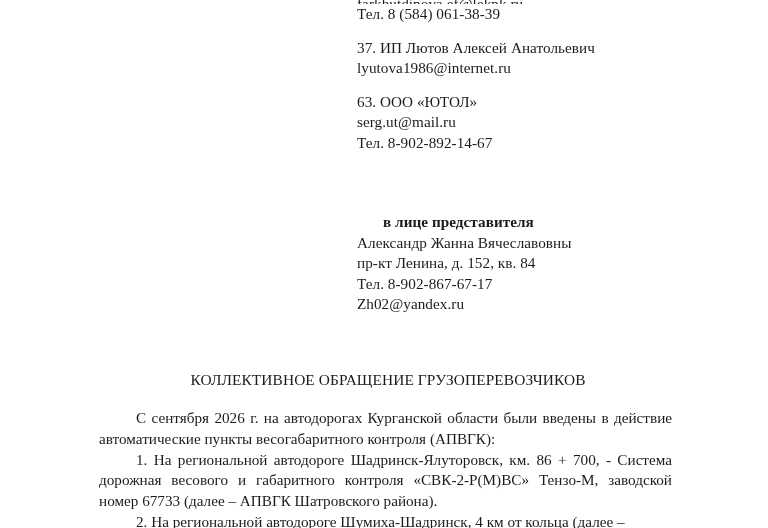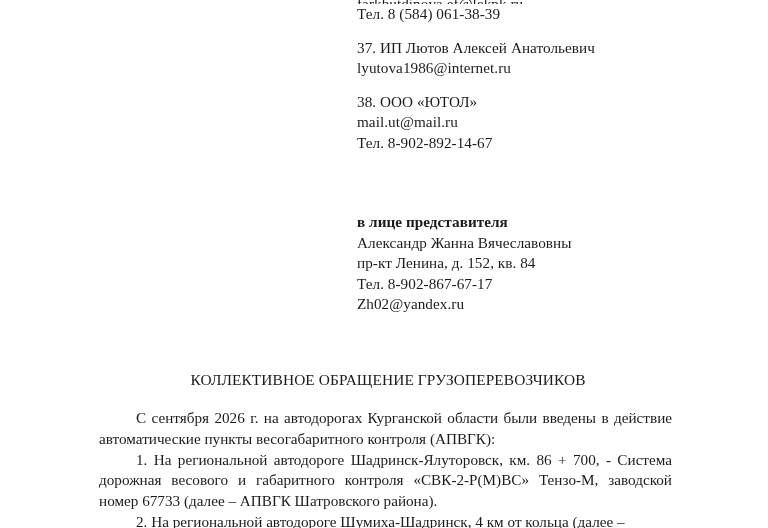--- a/index.html
+++ b/index.html
@@ -39,20 +39,21 @@
   }
   .addr-group.tight {
     margin-bottom: 0;
   }
   .addr-line {
     white-space: nowrap;
     letter-spacing: 0.05px;
   }
   .addr-line.bold {
     font-weight: bold;
+    margin-left: 26px;
   }
   .clipped-line {
     overflow: hidden;
     height: 10px;
     line-height: 20.6px;
     position: relative;
     top: 0;
   }
 
   
@@ -111,22 +112,22 @@
       <div class="addr-line">Тел. 8 (584) 061-38-39</div>
     </div>
 
 
     <div class="addr-group">
       <div class="addr-line">37. ИП Лютов Алексей Анатольевич</div>
       <div class="addr-line">lyutova1986@internet.ru</div>
     </div>
 
     <div class="addr-group tight">
-      <div class="addr-line">38. ООО «ЮТОЛ»</div>
-      <div class="addr-line">mail.ut@mail.ru</div>
+      <div class="addr-line">63. ООО «ЮТОЛ»</div>
+      <div class="addr-line">serg.ut@mail.ru</div>
       <div class="addr-line">Тел. 8-902-892-14-67</div>
     </div>
 
   </div>
 
   <div class="rep-block">
     <div class="addr-line bold">в лице представителя</div>
     <div class="addr-line">Александр Жанна Вячеславовны</div>
     <div class="addr-line">пр-кт Ленина, д. 152, кв. 84</div>
     <div class="addr-line">Тел. 8-902-867-67-17</div>

